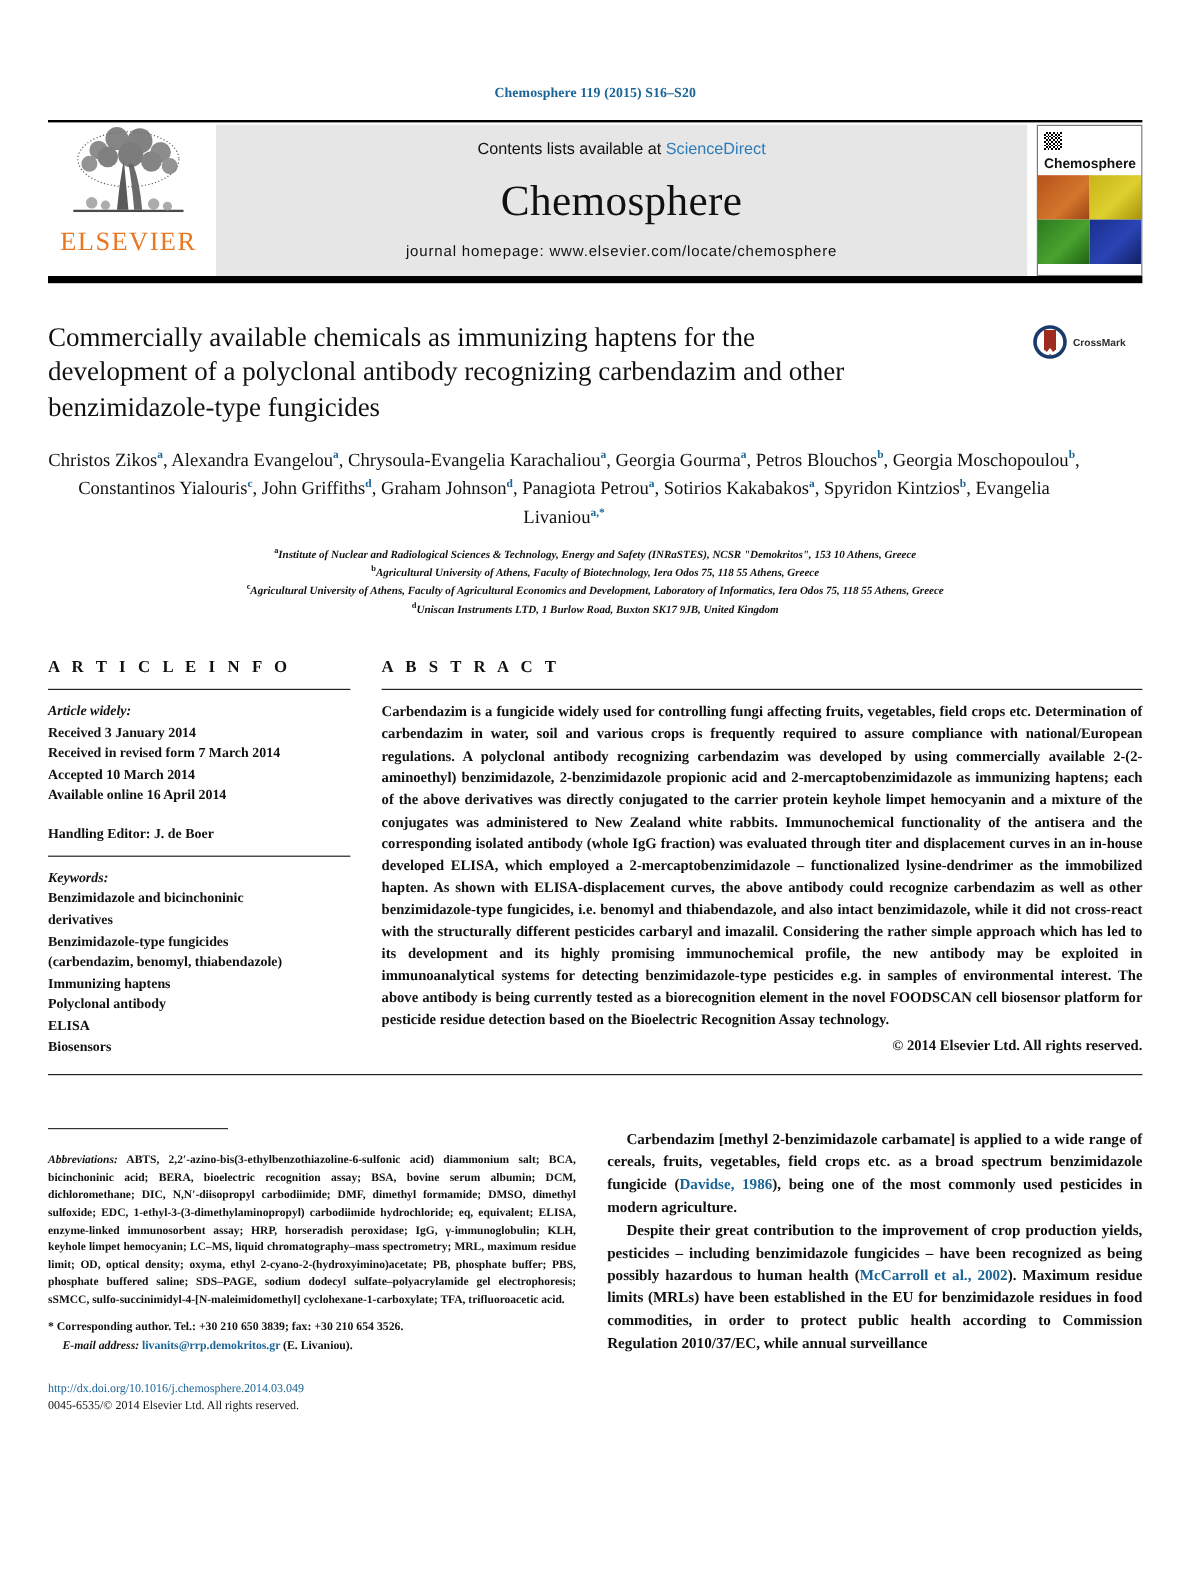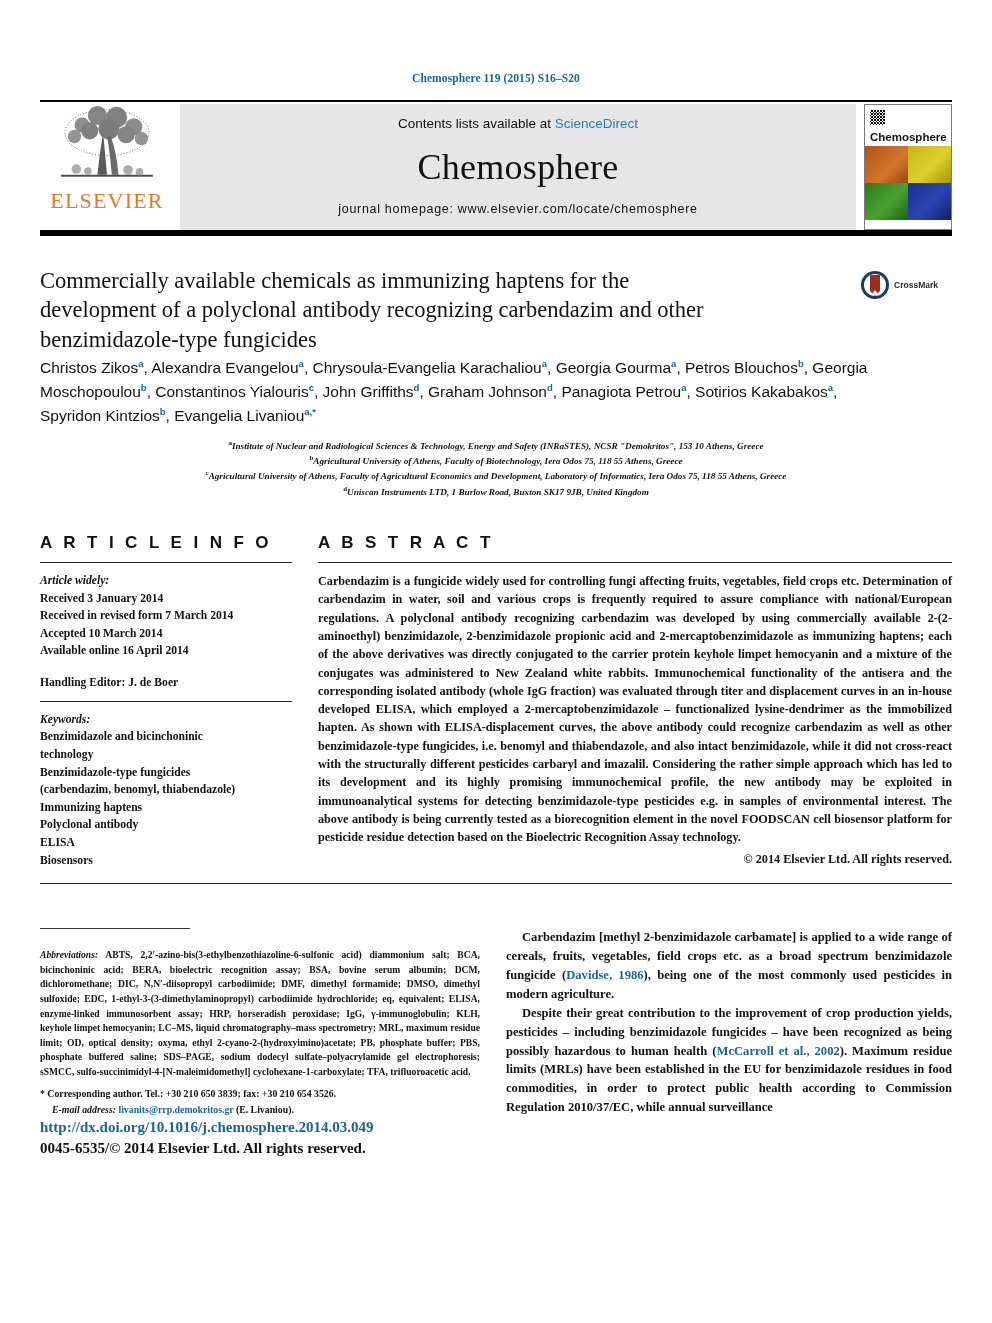--- a/index.html
+++ b/index.html
@@ -130,26 +130,27 @@
     position: absolute;
     right: 14px; top: 4px;
     display: flex; align-items: center; gap: 4px;
   }
   .cm-label {
     font-family: "Liberation Sans", sans-serif;
     font-size: 8.5px; font-weight: bold; color: #2b2b2b;
   }
 
   .authors {
-    margin-top: 2px;
-    font-family: Liberation Sans, sans-serif;
+    margin-top: 18px;
+    font-family: Liberation Serif, serif;
     font-size: 15.5px;
     line-height: 1.55;
     color: #111;
     max-width: 860px;
+    text-align: center;
   }
   .authors sup { color: #1a6496; font-size: 9.5px; font-weight: bold; vertical-align: super; }
 
   .affils {
     margin-top: 10px;
     font-family: "Liberation Serif", serif;
     font-size: 9.2px;
     font-style: italic;
     font-weight: bold;
     line-height: 1.55;
@@ -161,22 +162,22 @@
   
   .info-abs {
     margin-top: 34px;
     display: flex;
     gap: 26px;
   }
   .col-info { width: 252px; flex: 0 0 252px; }
   .col-abs { flex: 1 1 auto; }
 
   .sec-head {
-    font-family: Liberation Sans, sans-serif;
-    font-size: 17px;
+    font-family: Liberation Serif, serif;
+    font-size: 14px;
     font-weight: bold;
     letter-spacing: 3.4px;
     color: #111;
   }
   .hr-sec { border-top: 1px solid #222; margin: 9px 0 9px 0; }
 
   .info-body {
     font-family: "Liberation Serif", serif;
     font-size: 11.6px;
     line-height: 1.52;
@@ -231,24 +232,25 @@
     font-size: 9.8px;
     line-height: 1.55;
     color: #111;
     font-weight: bold;
   }
   .corr .ind { padding-left: 12px; display: block; }
   .corr .ital { font-style: italic; }
   a.link, .link { color: #1a6496; text-decoration: none; }
 
   .doi-block {
-    font-family: "Liberation Serif", serif;
-    font-size: 15px;
+    margin-top: 22px;
+    font-family: "Liberation Serif", serif;
+    font-size: 10px;
     line-height: 1.45;
-    font-weight: bold;
+    font-weight: normal;
   }
   .doi-line { color: #1a6496; }
   .issn-line { color: #111; }
 
   .intro-h {
     font-family: "Liberation Serif", serif;
     font-size: 13.2px;
     font-weight: bold;
     color: #111;
     margin: 0 0 14px 0;
@@ -363,21 +365,21 @@
             <div>Available online 16 April 2014</div>
           </div>
         <div class="info-gap"></div>
         <div>Handling Editor: J. de Boer</div>
       </div>
       <div class="hr-sec"></div>
       <div class="info-body">
         <div class="lbl">Keywords:</div>
         <div id="keywords-list">
             <div>Benzimidazole and bicinchoninic</div>
-            <div>technology</div>
+            <div>derivatives</div>
             <div>Benzimidazole-type fungicides</div>
             <div>(carbendazim, benomyl, thiabendazole)</div>
             <div>Immunizing haptens</div>
             <div>Polyclonal antibody</div>
             <div>ELISA</div>
             <div>Biosensors</div>
           </div>
       </div>
     </div>
 

